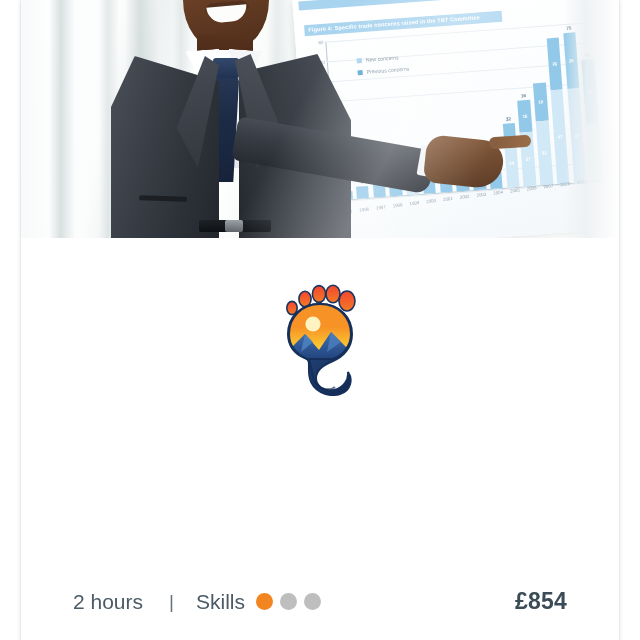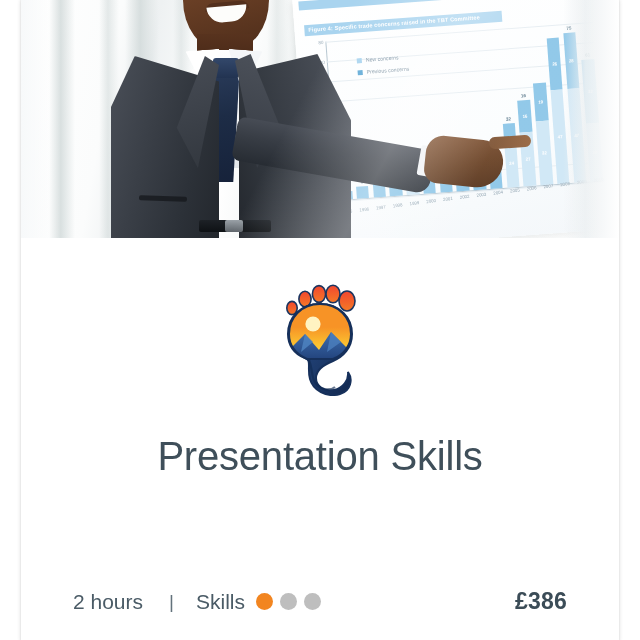--- a/index.html
+++ b/index.html
@@ -536,31 +536,30 @@
             <path d="M2 74 L22 54 L36 70 L48 52 L72 76 L72 84 L2 84 Z" fill="url(#mtn)"></path>
             <path d="M22 54 L30 62 L18 72 Z" fill="#4E82C0" opacity=".85"></path>
             <path d="M48 52 L58 62 L44 72 Z" fill="#4E82C0" opacity=".75"></path>
           </g>
           <path d="M37 24 C56 24 68 38 68 54 C68 66 60 75 50 79 L24 79 C13 74 6 65 6 54 C6 38 18 24 37 24 Z" fill="none" stroke="#16305B" stroke-width="2"></path>
 
           <path d="M26 80 C30 90 28 98 33 104 C38 110 47 111 52 107" fill="none" stroke="#0F2A52" stroke-width="2.2" opacity=".65"></path>
         </svg>
       </div>
 
-      <div class="title">Presentation Skills</div>
 
       <div class="meta">
         <div class="meta-left">
           <span class="duration">2 hours</span>
           <span class="sep">|</span>
           <span class="level-label">Skills</span>
           <span class="dots" id="level-dots">
               <span class="dot" style="background: rgb(242, 133, 32);"></span>
               <span class="dot" style="background: rgb(190, 190, 190);"></span>
               <span class="dot" style="background: rgb(190, 190, 190);"></span>
             </span>
         </div>
-        <span class="price">£386</span>
+        <span class="price">£854</span>
       </div>
 
     </div>
   </div>
 </div>
 
 </body></html>

